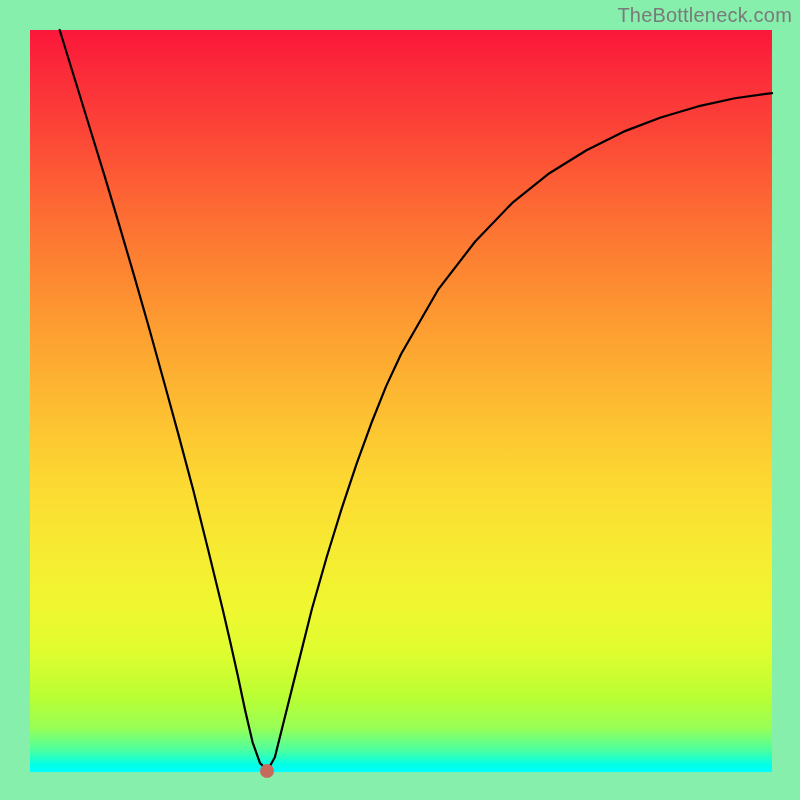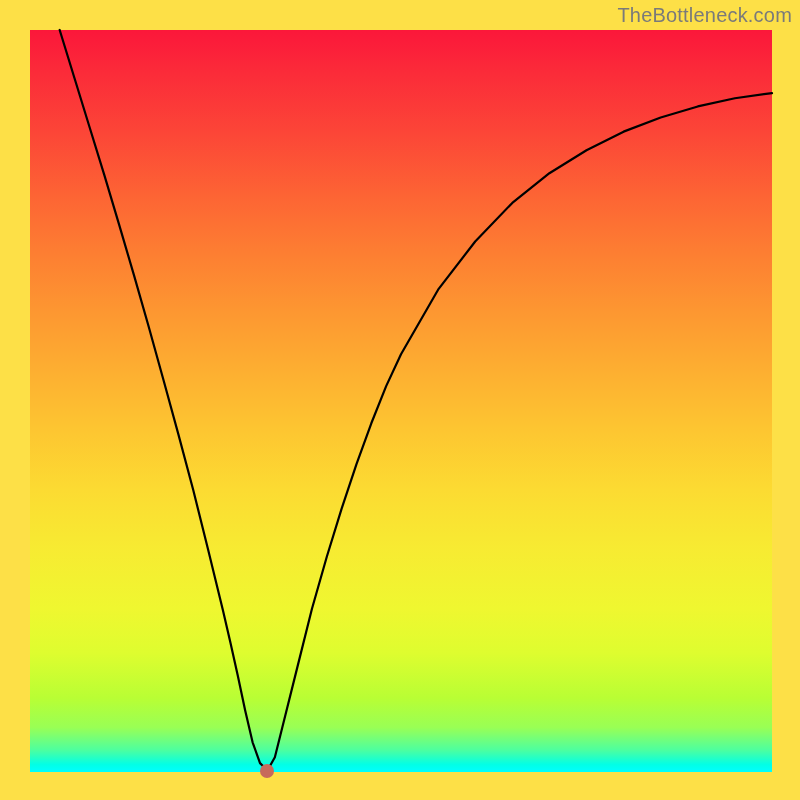--- a/index.html
+++ b/index.html
@@ -8,21 +8,21 @@
     width: 800px;
     height: 800px;
     background: #000;
     overflow: hidden;
     font-family: Arial, Helvetica, sans-serif;
   }
   .frame {
     position: relative;
     width: 800px;
     height: 800px;
-    background: #fde047;
+    background: #86efac;
   }
   .plot {
     position: absolute;
     left: 30px;
     top: 30px;
     width: 742px;
     height: 742px;
     
     background: linear-gradient(to bottom,
       #fb173a 0%,

